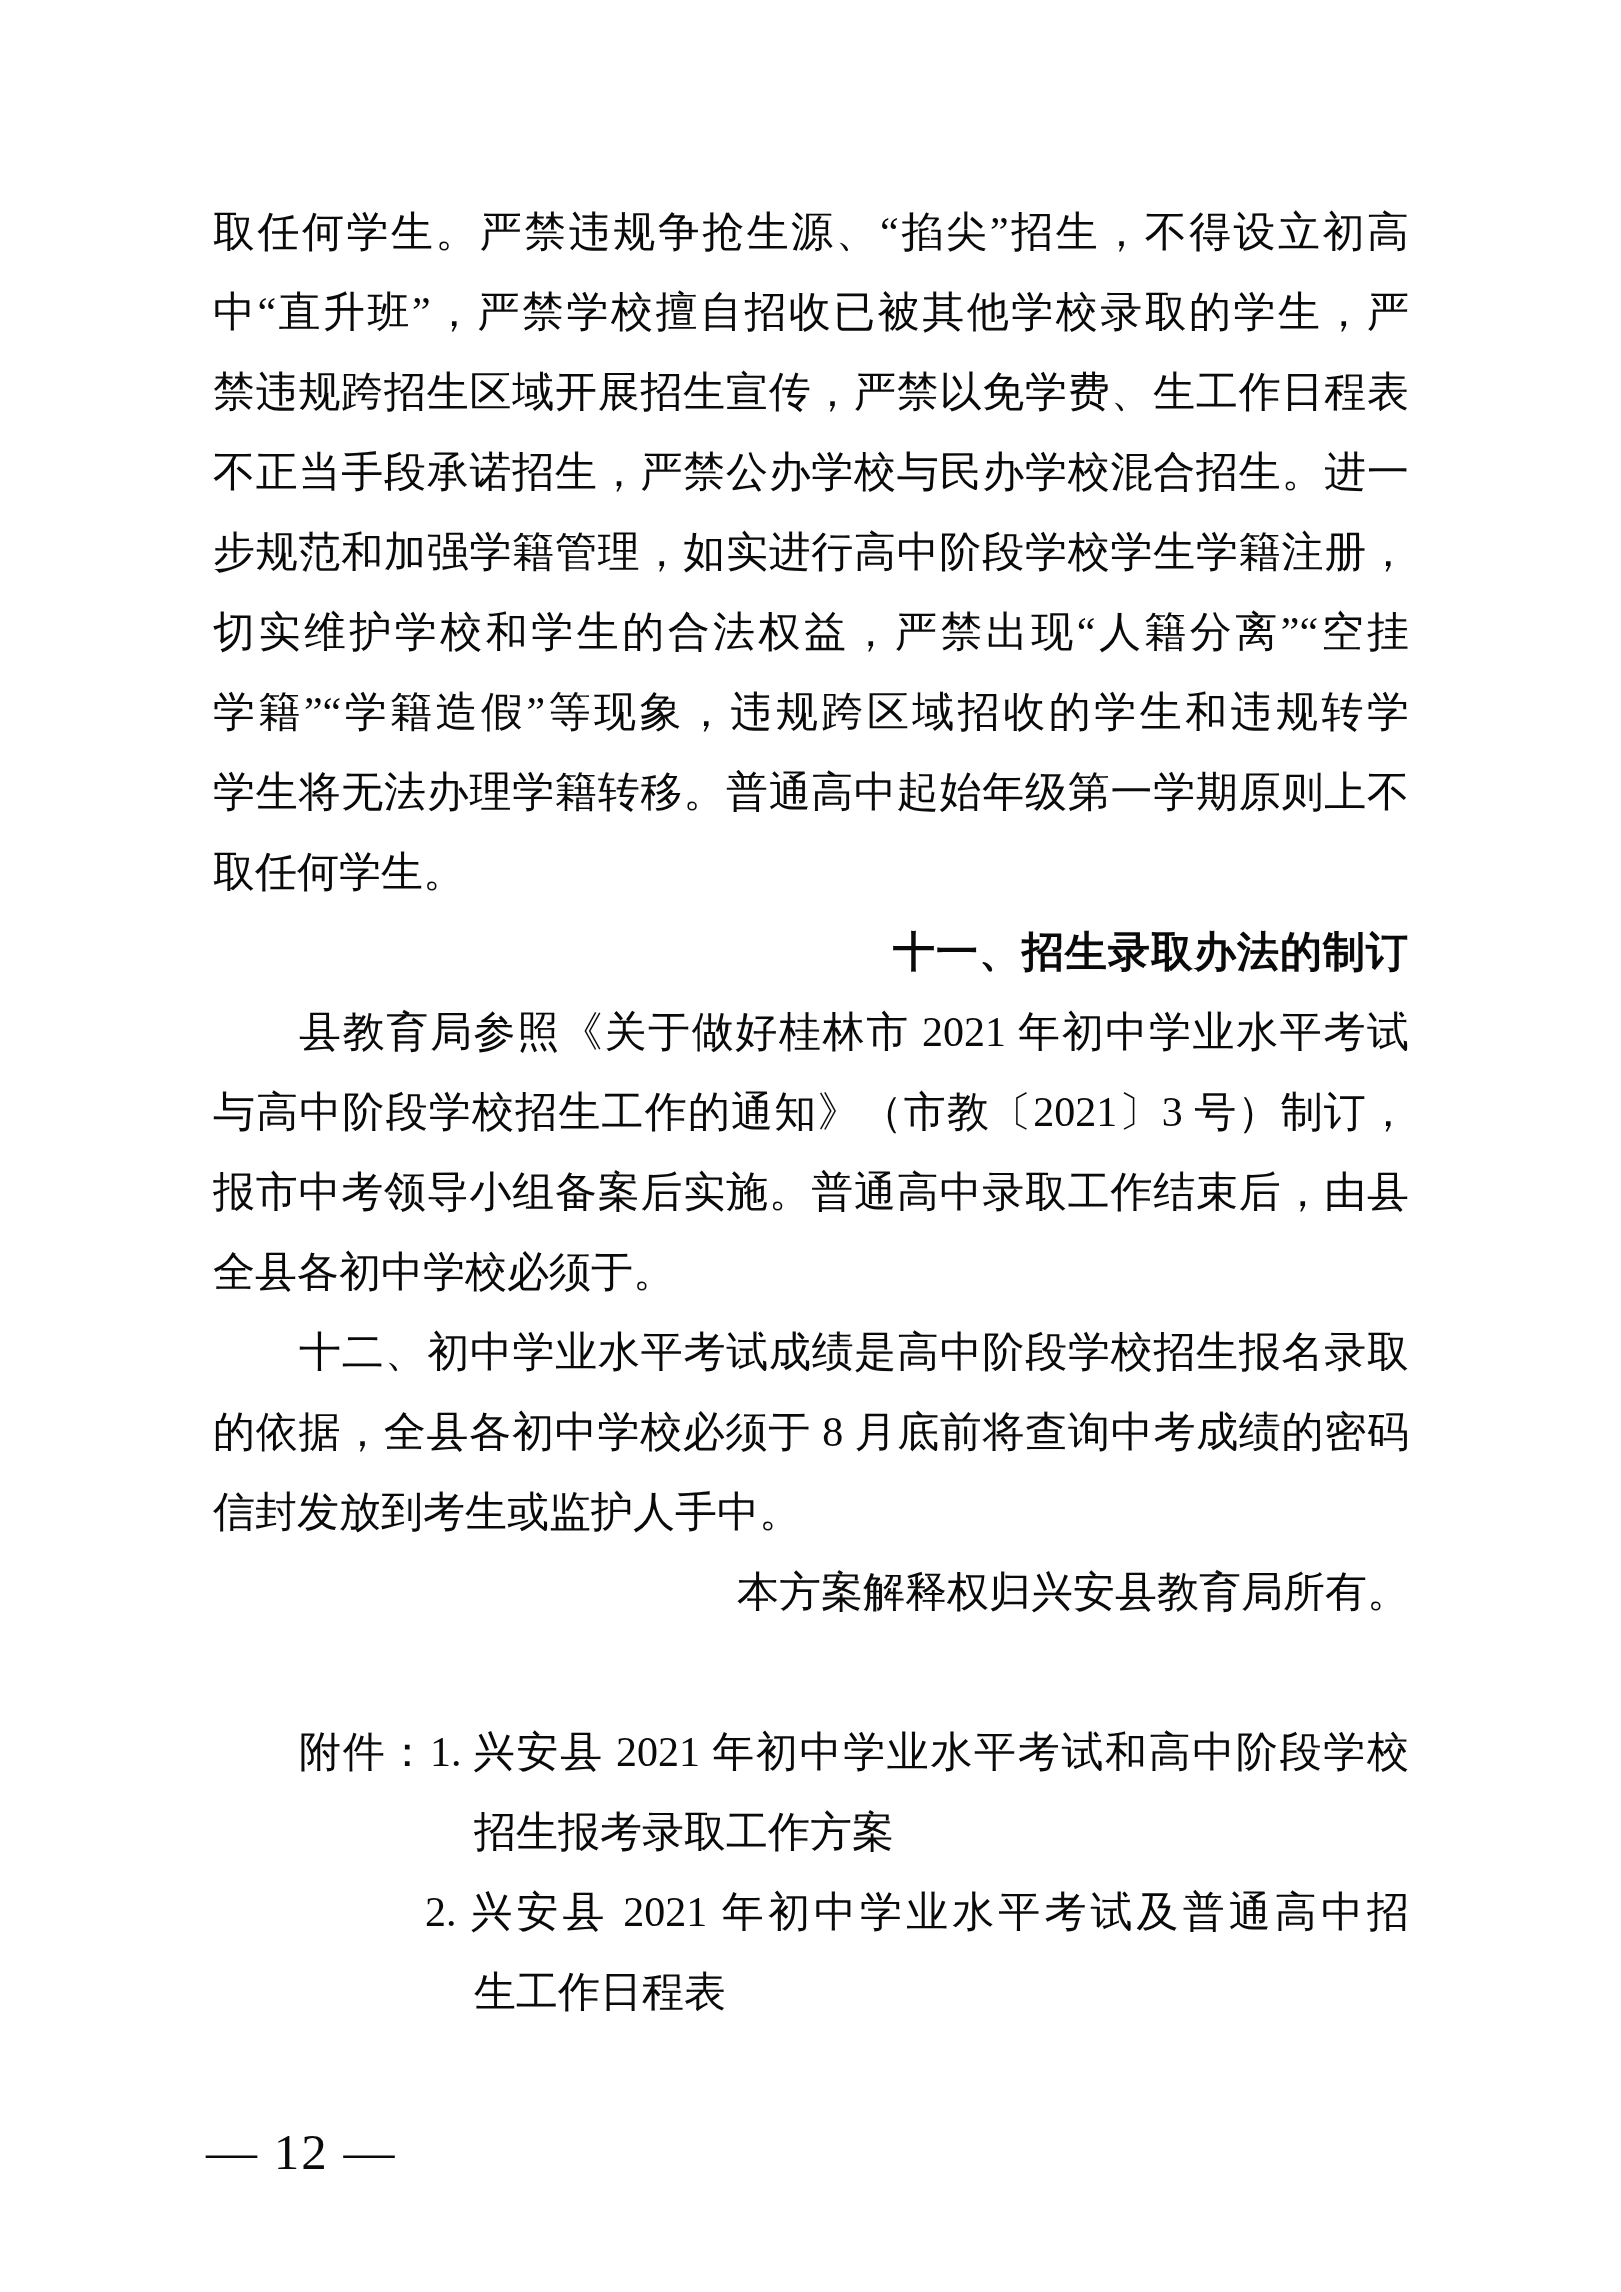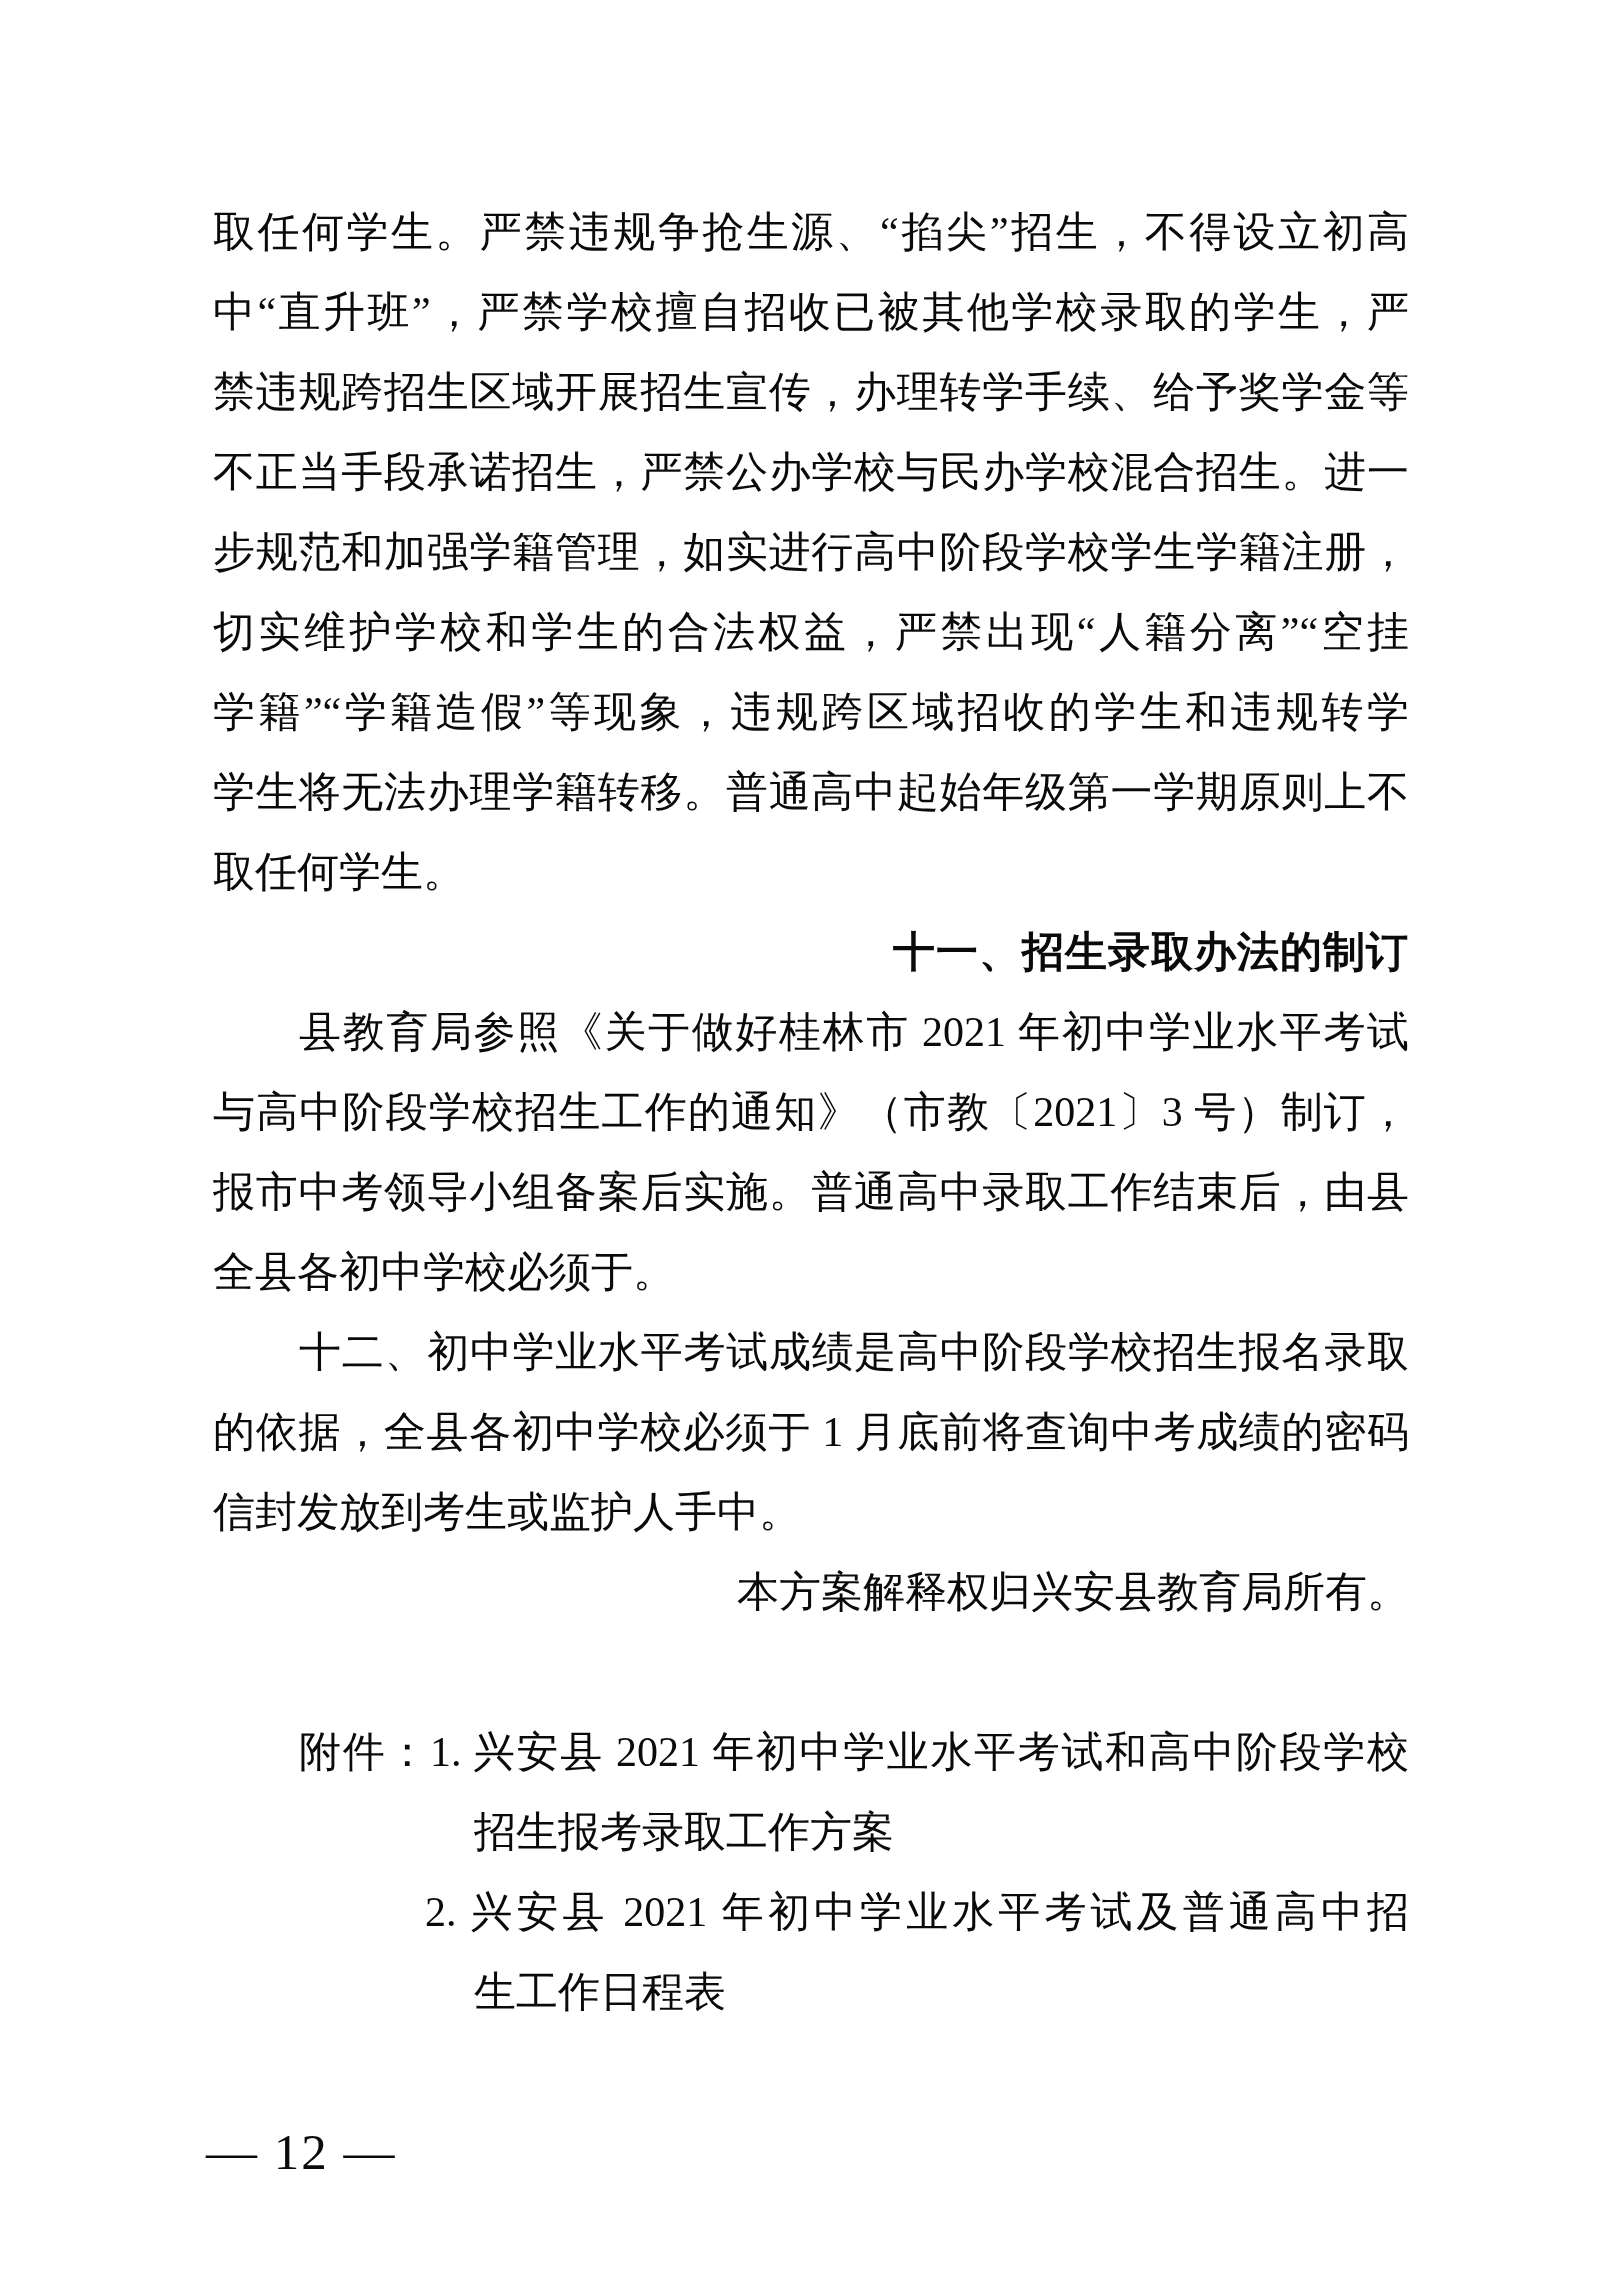--- a/index.html
+++ b/index.html
@@ -69,34 +69,34 @@
     color: #0a0a0a;
   }
 </style>
 </head>
 <body>
 
 <div class="page">
   <div class="doc">
       <div class="line just">取任何学生。严禁违规争抢生源、“掐尖”招生，不得设立初高</div>
       <div class="line just">中“直升班”，严禁学校擅自招收已被其他学校录取的学生，严</div>
-      <div class="line just">禁违规跨招生区域开展招生宣传，办理转学手续、给予奖学金等</div>
+      <div class="line just">禁违规跨招生区域开展招生宣传，严禁以免学费、生工作日程表</div>
       <div class="line just">不正当手段承诺招生，严禁公办学校与民办学校混合招生。进一</div>
       <div class="line just">步规范和加强学籍管理，如实进行高中阶段学校学生学籍注册，</div>
       <div class="line just">切实维护学校和学生的合法权益，严禁出现“人籍分离”“空挂</div>
       <div class="line just">学籍”“学籍造假”等现象，违规跨区域招收的学生和违规转学</div>
       <div class="line just">学生将无法办理学籍转移。普通高中起始年级第一学期原则上不</div>
       <div class="line">取任何学生。</div>
       <div class="line heading indent">十一、招生录取办法的制订</div>
       <div class="line indent just">县教育局参照《关于做好桂林市 2021 年初中学业水平考试</div>
       <div class="line just">与高中阶段学校招生工作的通知》（市教〔2021〕3 号）制订，</div>
       <div class="line just">报市中考领导小组备案后实施。普通高中录取工作结束后，由县</div>
       <div class="line">全县各初中学校必须于。</div>
       <div class="line indent just">十二、初中学业水平考试成绩是高中阶段学校招生报名录取</div>
-      <div class="line just">的依据，全县各初中学校必须于 1 月底前将查询中考成绩的密码</div>
+      <div class="line just">的依据，全县各初中学校必须于 8 月底前将查询中考成绩的密码</div>
       <div class="line">信封发放到考生或监护人手中。</div>
       <div class="line indent">本方案解释权归兴安县教育局所有。</div>
       <div class="line spacer"></div>
       <div class="line indent just"><span>附件：</span><span class="att-marker">1.</span><span>兴安县 2021 年初中学业水平考试和高中阶段学校</span></div>
       <div class="line att-cont">招生报考录取工作方案</div>
       <div class="line att-item2 just"><span class="att-marker">2.</span><span>兴安县 2021 年初中学业水平考试及普通高中招</span></div>
       <div class="line att-cont">生工作日程表</div>
     </div>
   <div class="footer">— 12 —</div>
 </div>

